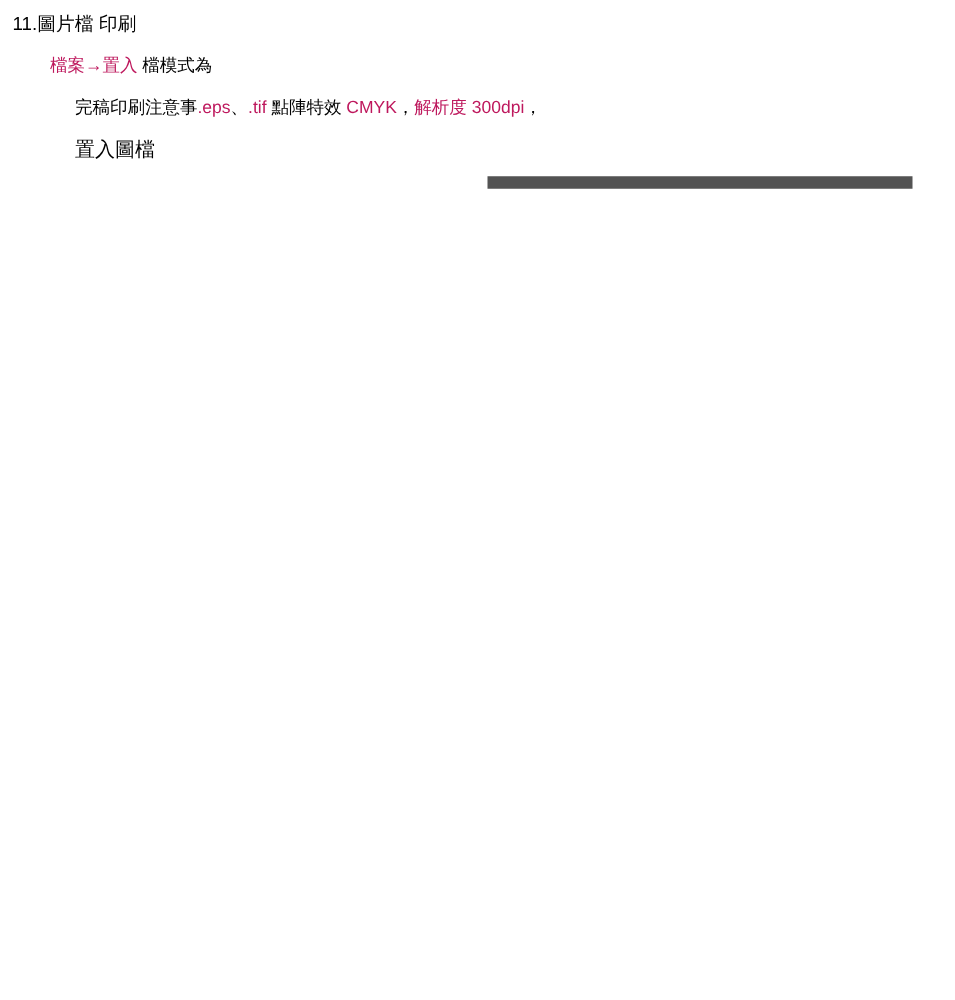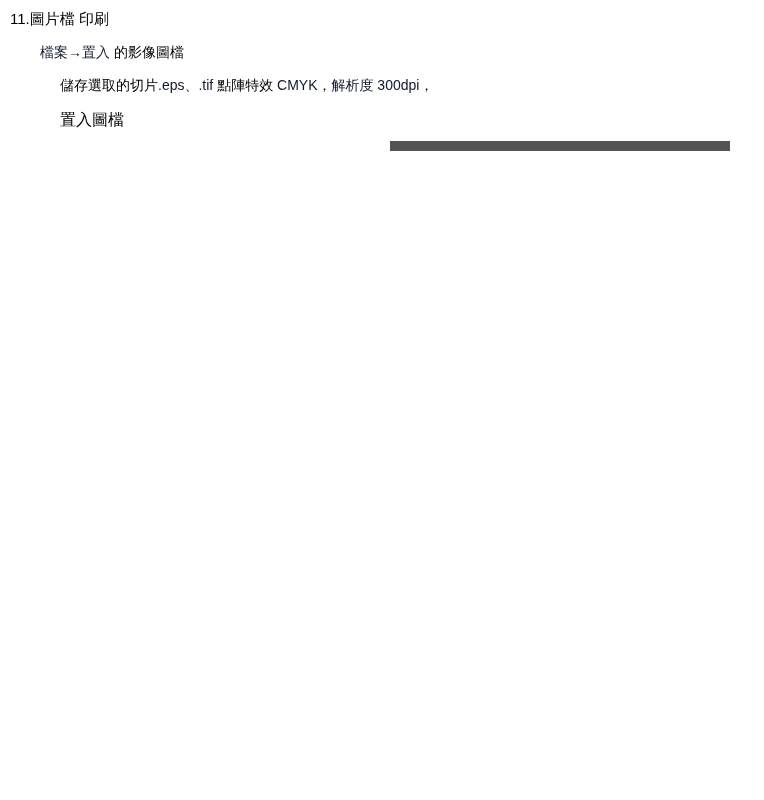--- a/index.html
+++ b/index.html
@@ -1,17 +1,17 @@
 <!DOCTYPE html>
 <html><head>
 <meta charset="utf-8">
 <style>
 body{margin:0;padding:10px;font-family:"Microsoft JhengHei",Arial,sans-serif;font-size:14px;background:#fff;width:764px}
 .section-title{font-size:15px;margin-bottom:15px}
-.red{color:#0f172a}
+.red{color:#be185d}
 .instruction{margin:0 0 15px 30px}
 .subtitle{margin:0 0 10px 50px;font-size:16px}
 .main-area{position:relative}
 
 
 .adv-panel{position:absolute;left:380px;top:0;width:320px;background:#535353;color:#ddd;padding:10px;font-size:13px}
 .adv-title{margin-bottom:8px}
 .adv-row{display:flex;align-items:center;margin-bottom:6px}
 .adv-label{width:100px;text-align:right;margin-right:6px}
 .adv-select{flex:1;background:#3a3a3a;border:1px solid #222;color:#ddd;padding:3px 6px;height:22px;display:flex;align-items:center;justify-content:space-between}
@@ -62,24 +62,24 @@
 
 .logo314{position:absolute;left:55px;top:510px;font-size:56px;font-weight:bold;color:#2060a0;font-style:italic;text-shadow:2px 2px 0 #a0c0e0}
 
 .arrow-red{position:absolute;border-top:2px solid #c00}
 </style>
 </head>
 <body>
 
 <div class="section-title">11.圖片檔 印刷</div>
 <div class="instruction">
-  <span class="red">檔案</span><span class="red">→</span><span class="red">置入</span><span> 的影像圖檔</span>
+  <span class="red">檔案</span><span class="red">→</span><span class="red">置入</span><span> 檔模式為</span>
 </div>
 <div class="instruction" style="margin-left:50px">
-  <span>儲存選取的切片</span><span class="red">.eps</span><span>、</span><span class="red">.tif</span><span> 點陣特效 </span><span class="red">CMYK</span><span>，</span><span class="red">解析度 300dpi</span><span>，</span>
+  <span>完稿印刷注意事</span><span class="red">.eps</span><span>、</span><span class="red">.tif</span><span> 點陣特效 </span><span class="red">CMYK</span><span>，</span><span class="red">解析度 300dpi</span><span>，</span>
 </div>
 <div class="subtitle">置入圖檔</div>
 
 <div class="main-area">
 
 <div class="adv-panel">
   <div class="adv-title">▼ 進階</div>
   <div class="red-box">
     <div class="adv-row">
       <div class="adv-label">色彩模式(C):</div>

